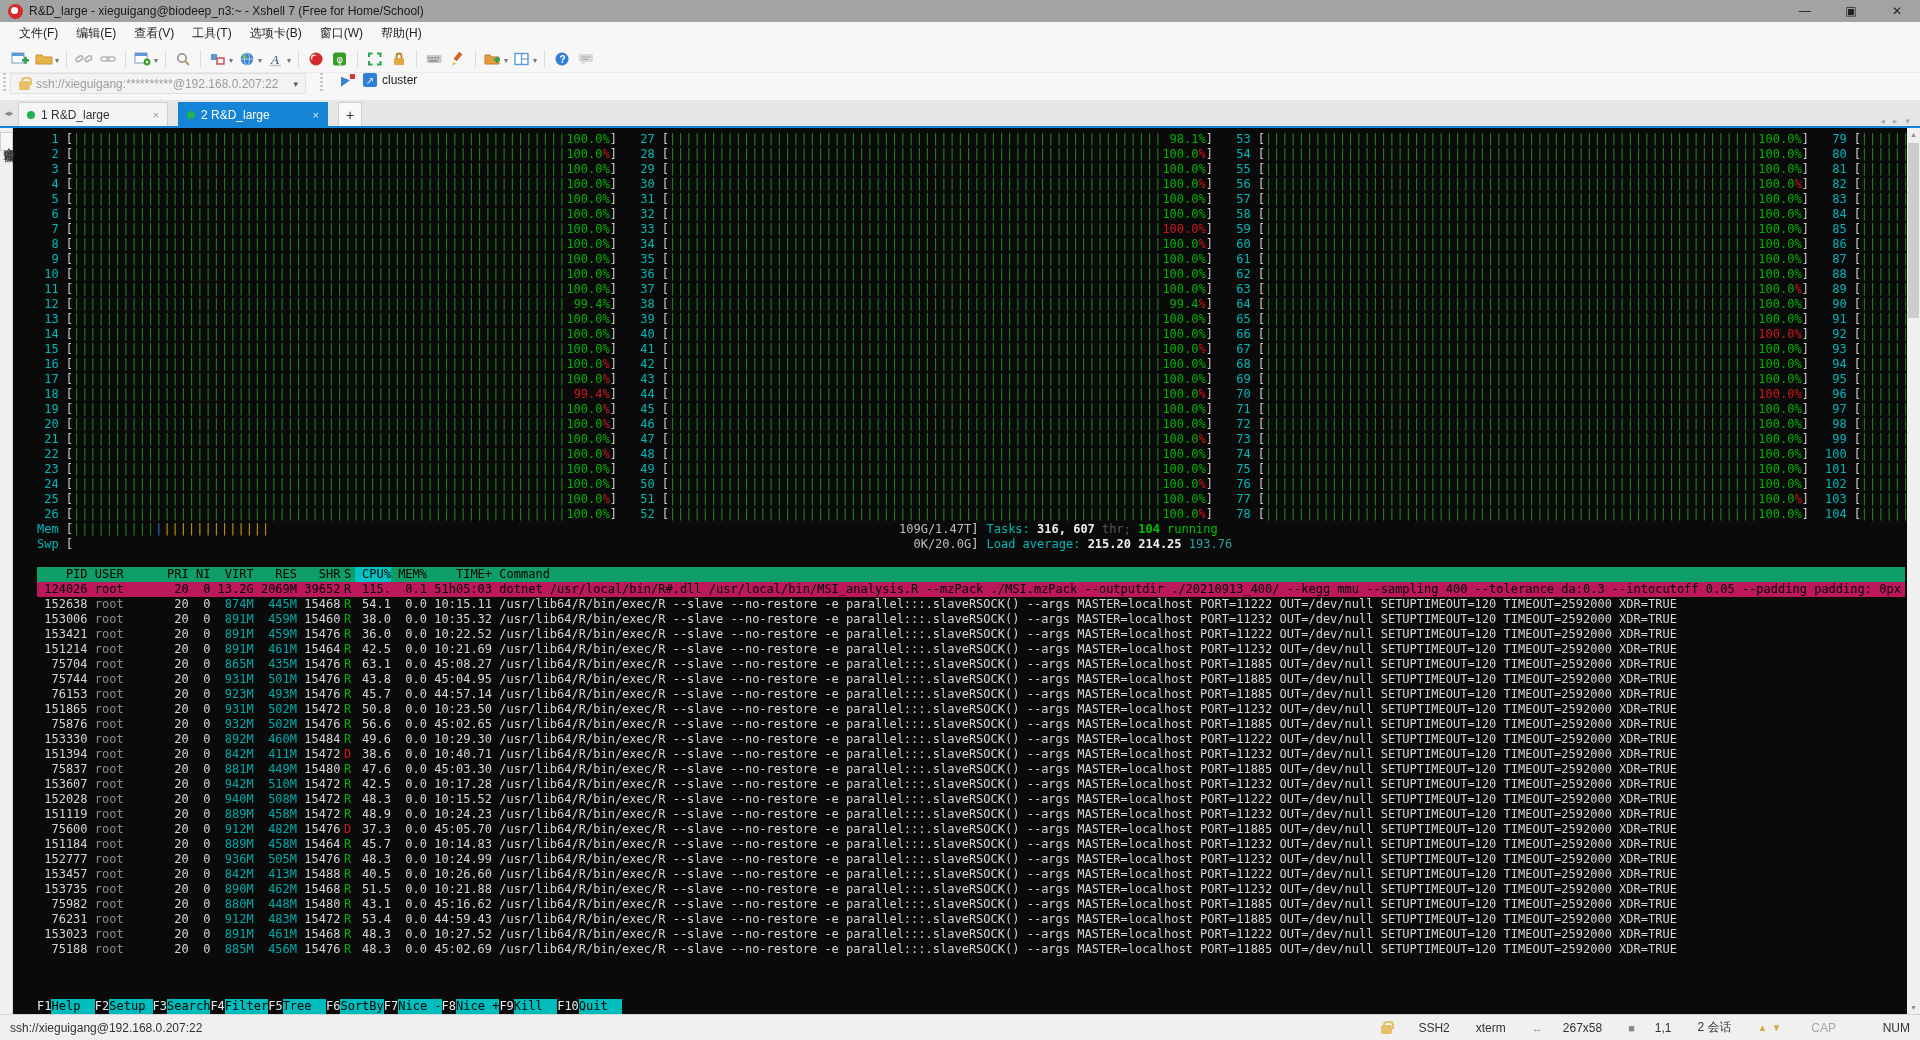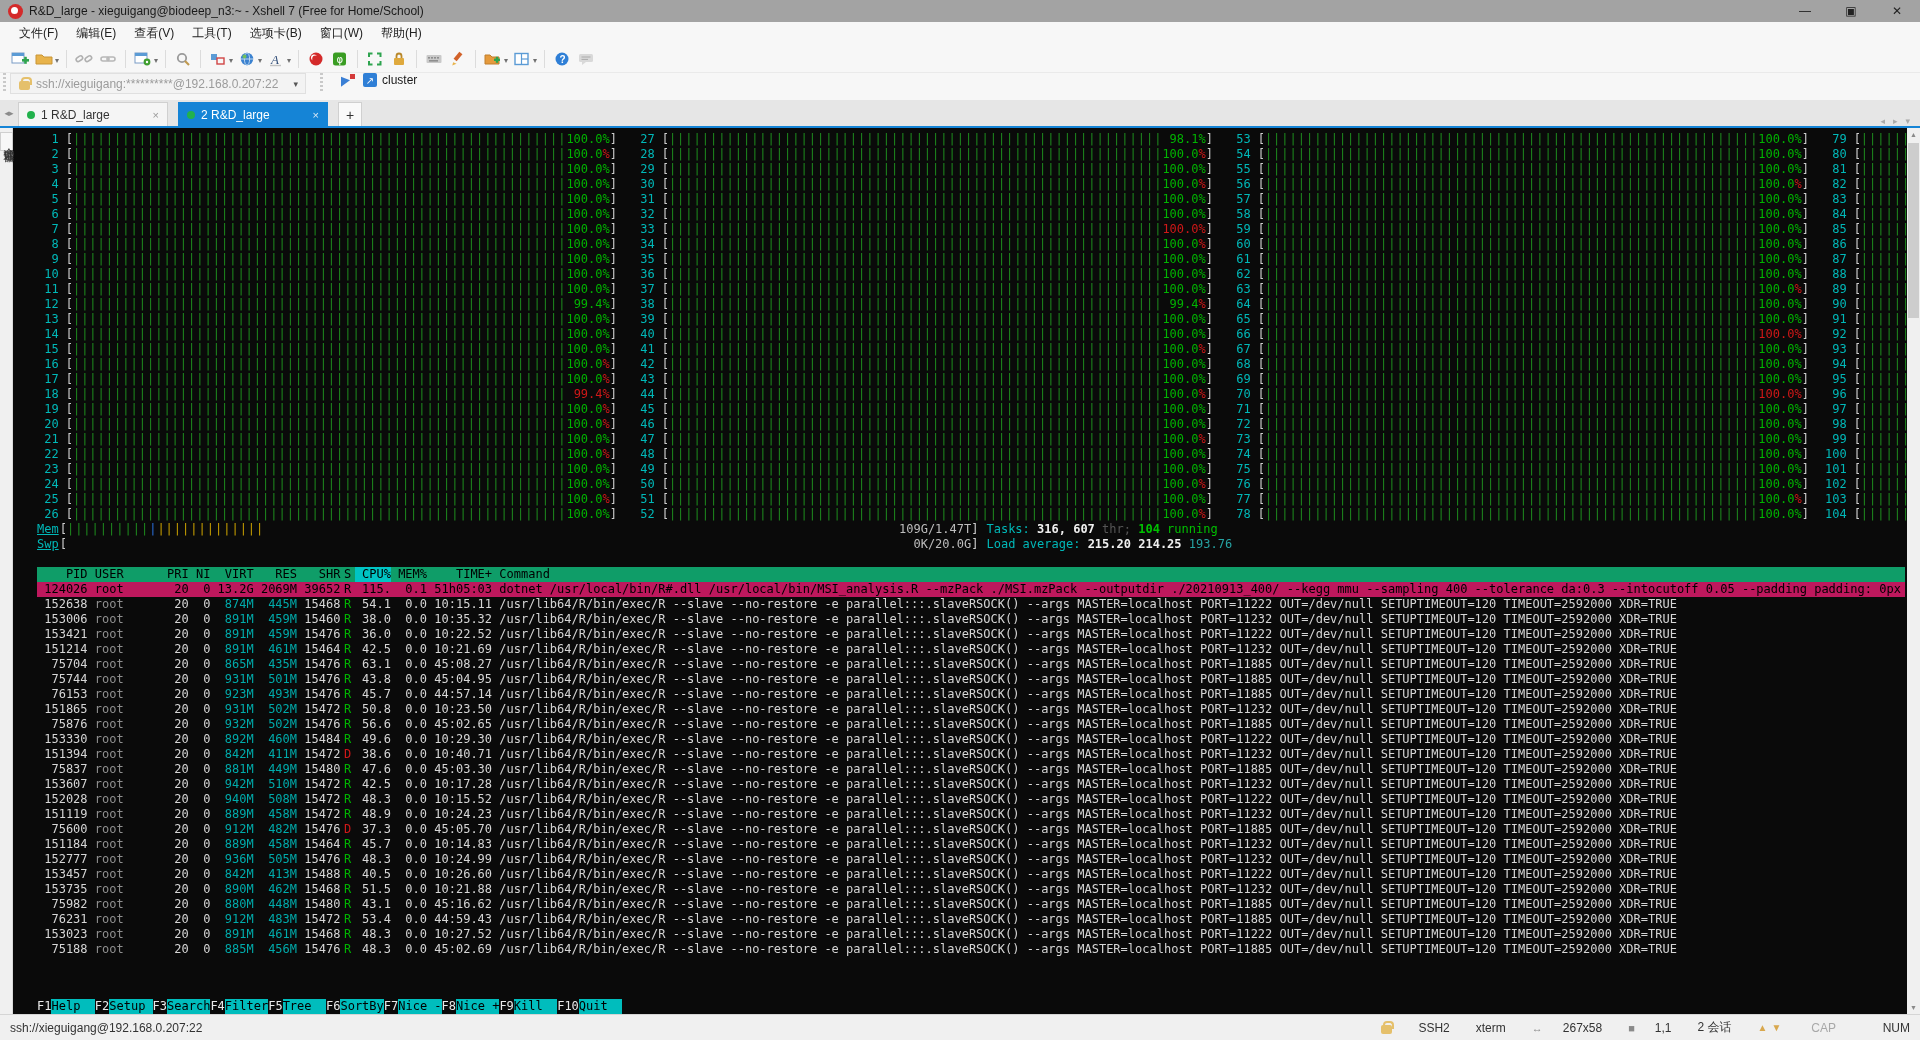--- a/index.html
+++ b/index.html
@@ -49,21 +49,21 @@
   .sb-thumb { position:absolute; left:1px; top:15px; width:11px; height:175px; background:#cdcdcd; }
   .cpu-grid { display:grid; grid-template-columns:1fr 1fr 1fr 1fr; column-gap:16px; }
   .meter { display:flex; height:15px; white-space:pre; overflow:hidden; }
   .cid { flex:none; width:3ch; text-align:right; color:#00b8b8; margin-right:7px; }
   .brk { flex:none; color:#cfcfcf; }
   .fill { flex:1; overflow:hidden; color:#1e8b1e; letter-spacing:1px; }
   .memfill { flex:1; overflow:hidden; display:flex; letter-spacing:1px; }
   .pct-g { color:#00b400; flex:none; } .pct-r { color:#d01818; flex:none; }
   .midrow { display:flex; height:15px; white-space:pre; }
   .half-l { width:50.4%; display:flex; flex:none; }
-  .mlabel { flex:none; width:3ch; text-align:left; color:#00b8b8; margin-right:1px;text-decoration:underline; }
+  .mlabel { flex:none; width:3ch; text-align:left; color:#00b8b8; margin-right:7px; }
   .seg-g { color:#1e8b1e; } .seg-b { color:#2a6fdb; } .seg-y { color:#c8a000; }
   .memval { flex:none; color:#bdbdbd; }
   .cyan { color:#00b8b8;margin-left:8px; } .wb { color:#f0f0f0; font-weight:bold; } .dgray { color:#555555; }
   .grn { color:#00c000; font-weight:bold; } .grn2 { color:#00c000; }
   .teal { color:#26a3a3; } .cyb { color:#3fdede; font-weight:bold; }
   
   .thead { display:flex; height:15px; background:#0f9d68; color:#000; white-space:pre; }
   .thead .hl { background:#00c4c4; }
   .pr { display:flex; height:15px; white-space:pre; overflow:hidden; color:#d6d6d6; }
   .pr.sel { background:#be185d; }

